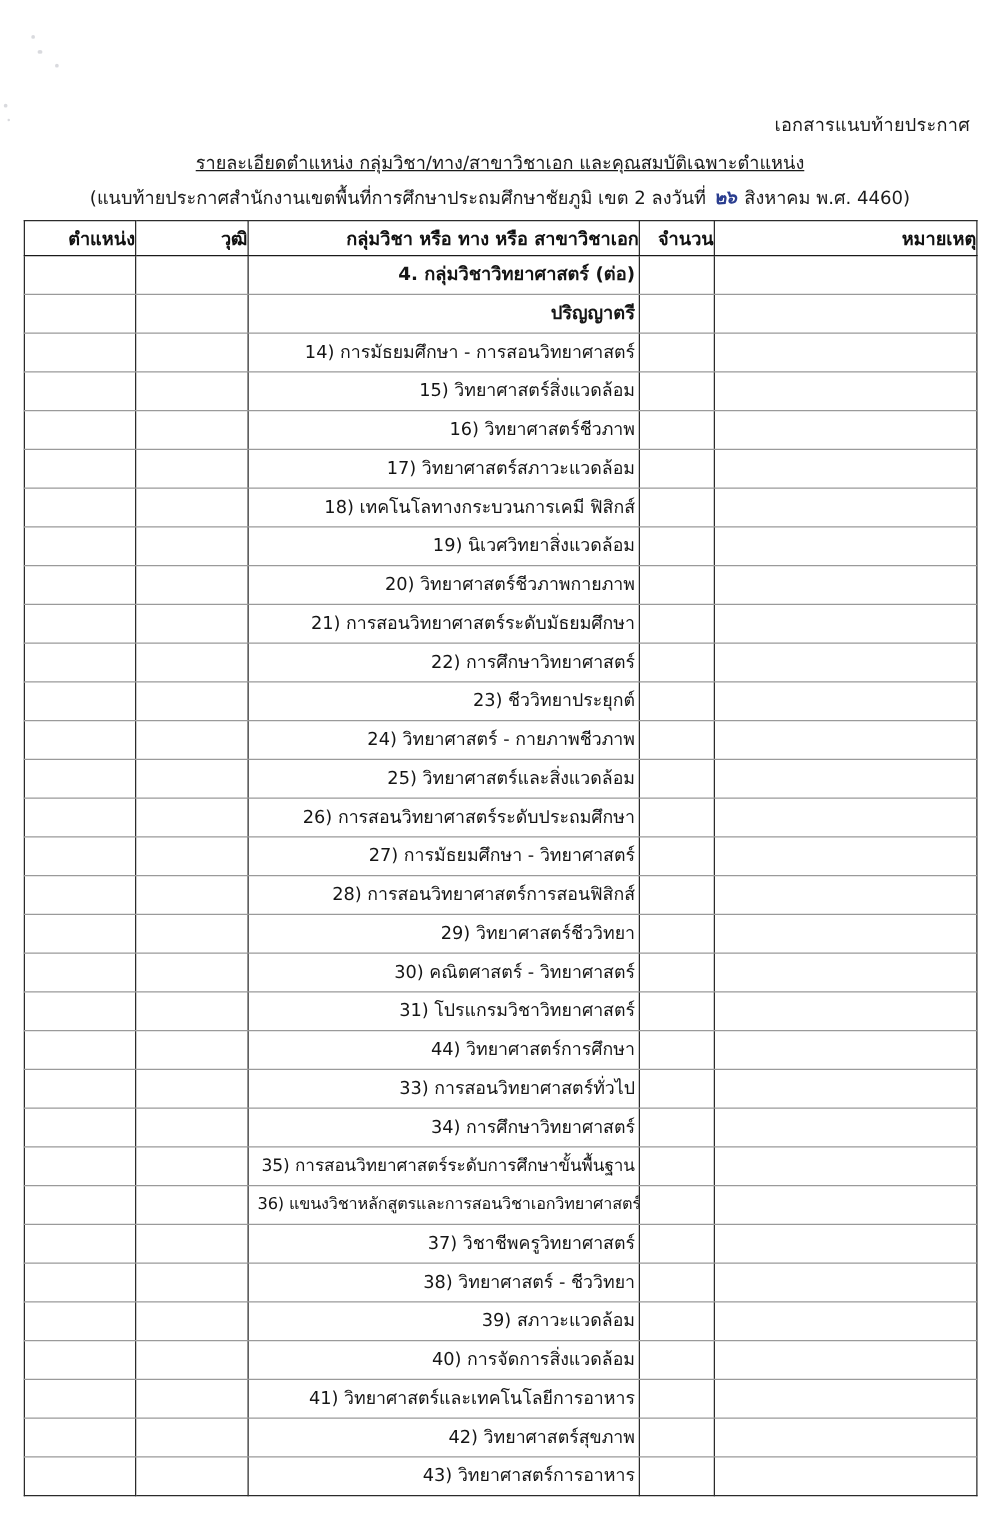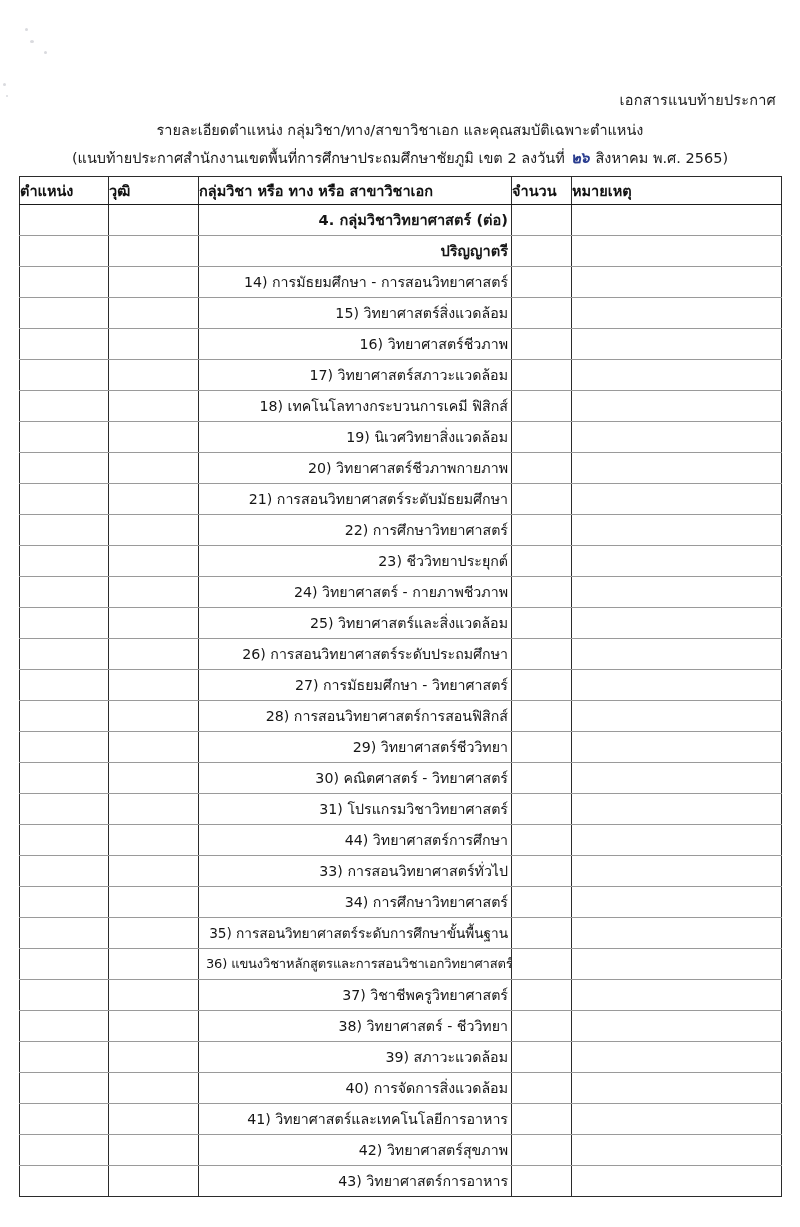--- a/index.html
+++ b/index.html
@@ -44,20 +44,21 @@
   }
   .hdr-line2 {
     position: absolute;
     left: 0;
     top: 118px;
     width: 800px;
     text-align: center;
     font-size: 14.5px;
     color: #1b1b1b;
     white-space: nowrap;
+    text-decoration: underline;
   }
   .hdr-line3 {
     position: absolute;
     left: 0;
     top: 146px;
     width: 800px;
     text-align: center;
     font-size: 14.5px;
     color: #1b1b1b;
     white-space: nowrap;
@@ -84,21 +85,21 @@
     table-layout: fixed;
   }
   .doc-table th,
   .doc-table td {
     border: 1px solid #2b2b2b;
     padding: 0;
     vertical-align: middle;
   }
   .doc-table thead th {
     height: 27px;
-    text-align: left;
+    text-align: right;
     font-size: 14.5px;
     font-weight: 700;
     color: #111;
     border-bottom: 1.6px solid #1a1a1a;
   }
   .doc-table tbody td {
     height: 30px;
     border-top: 1px solid #9a9a9a;
     border-bottom: 1px solid #9a9a9a;
   }
@@ -145,21 +146,21 @@
 <div class="speckle" style="left:6px;   top:95px;  width:2px; height:2px;"></div>
 
 <div class="doc-header">
   <div class="hdr-right">เอกสารแนบท้ายประกาศ</div>
 
   <div class="hdr-line2">รายละเอียดตำแหน่ง กลุ่มวิชา/ทาง/สาขาวิชาเอก และคุณสมบัติเฉพาะตำแหน่ง</div>
 
   <div class="hdr-line3">
     <span>(แนบท้ายประกาศสำนักงานเขตพื้นที่การศึกษาประถมศึกษาชัยภูมิ เขต 2  ลงวันที่</span>
     <span class="handwrite">๒๖</span>
-    <span>สิงหาคม  พ.ศ. 2565)</span>
+    <span>สิงหาคม  พ.ศ. 4460)</span>
   </div>
 </div>
 
 <table class="doc-table">
   <colgroup>
     <col class="col-pos">
     <col class="col-qual">
     <col class="col-major">
     <col class="col-num">
     <col class="col-note">

